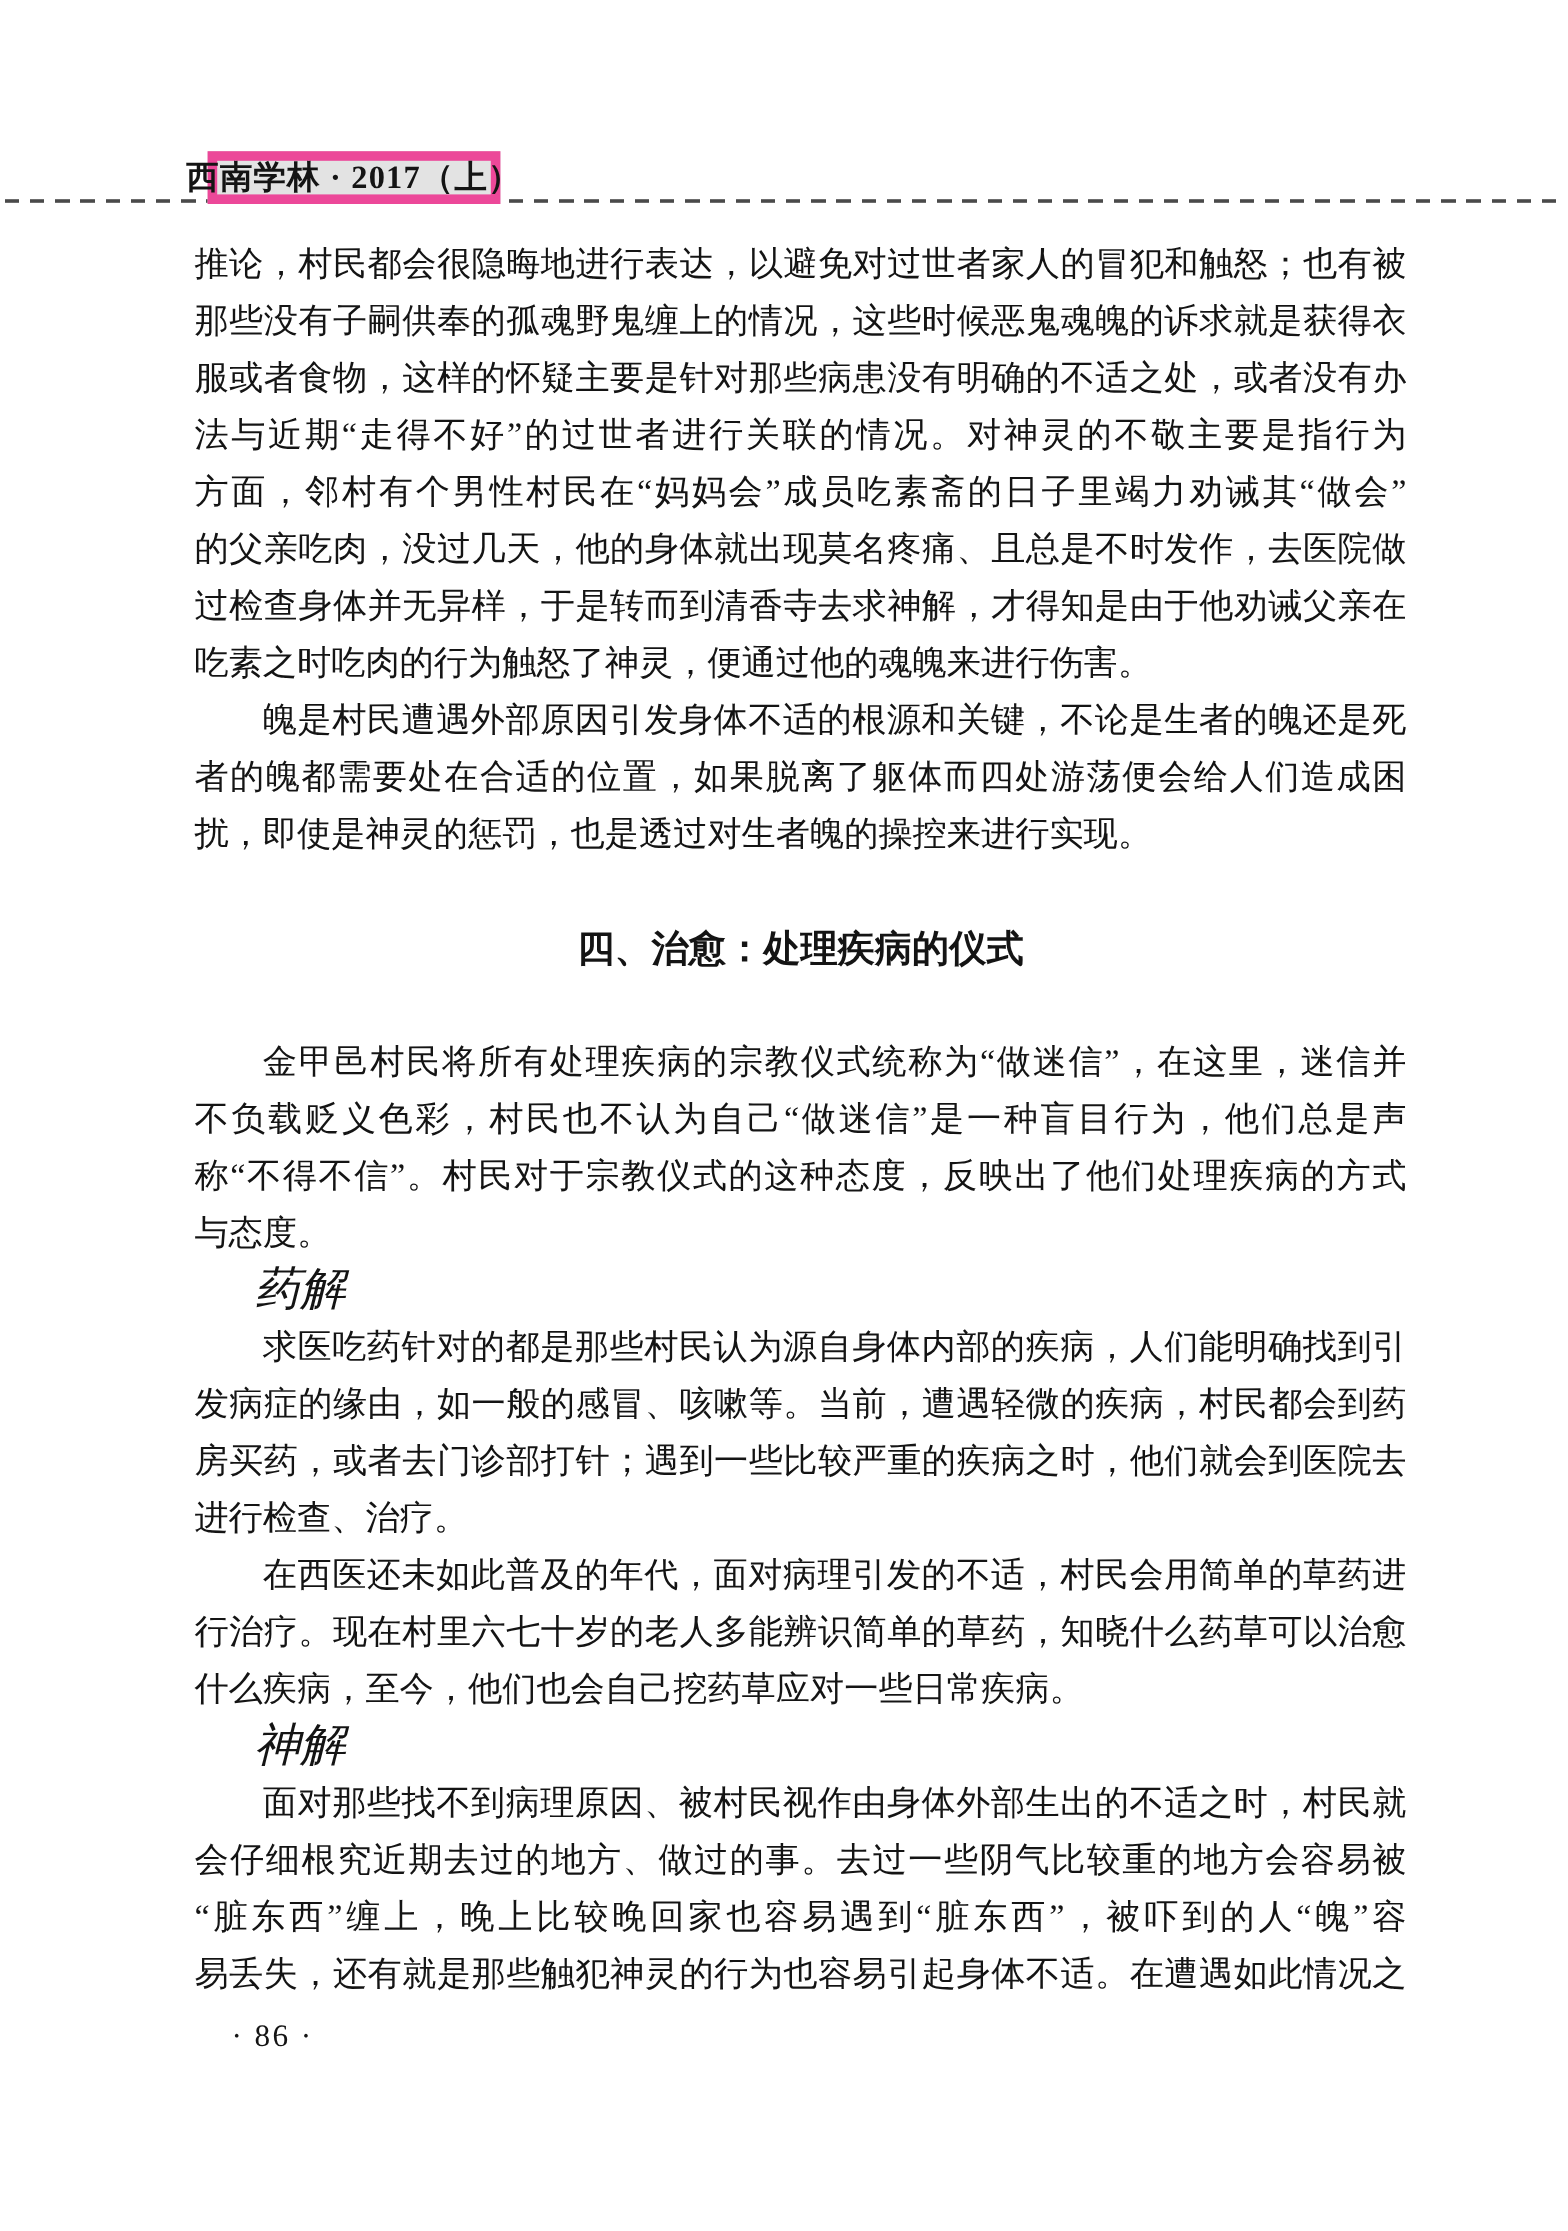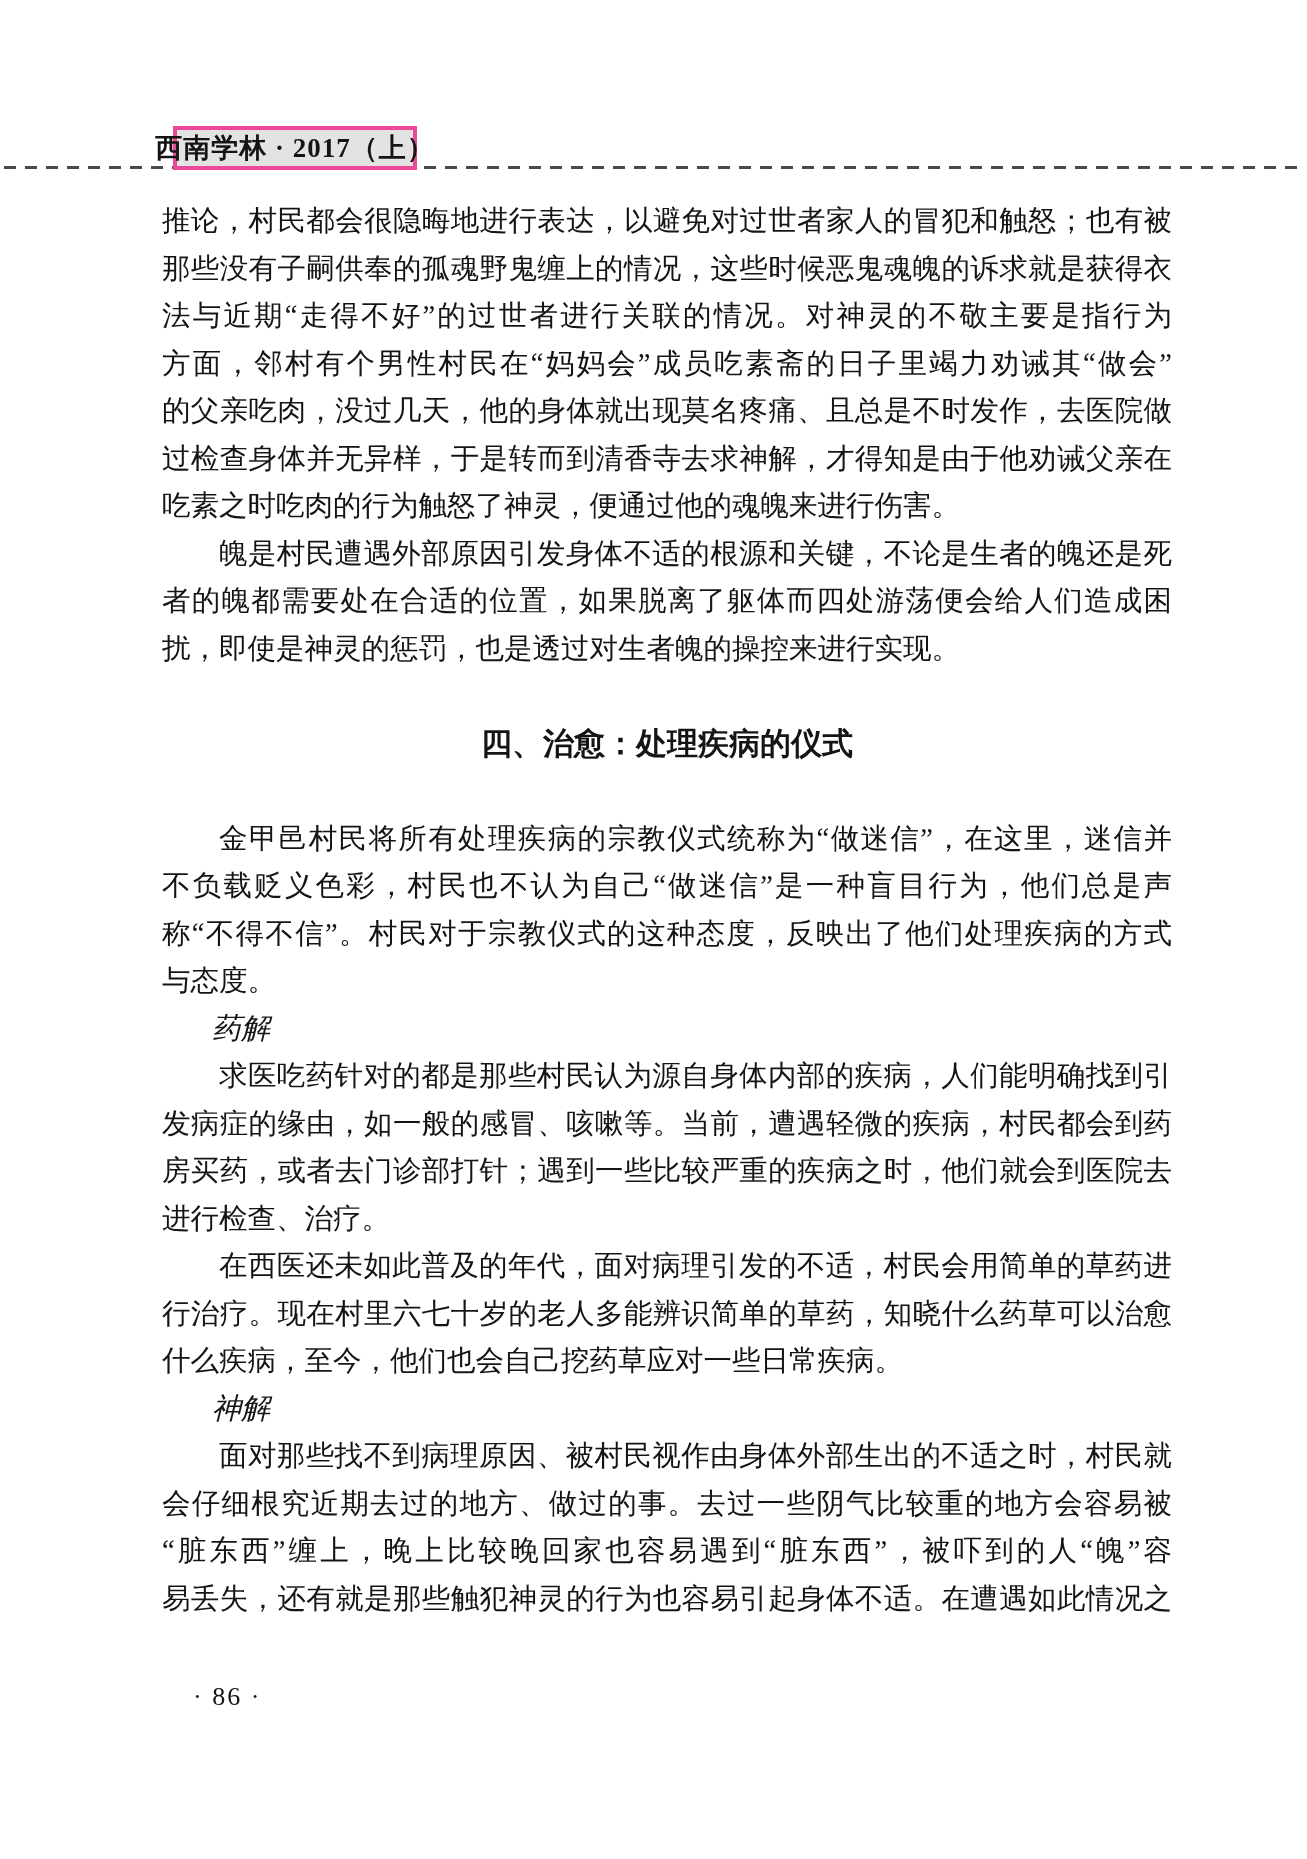--- a/index.html
+++ b/index.html
@@ -11,21 +11,21 @@
     font-family:"Liberation Serif","DejaVu Serif",serif;
     color:var(--text-color,#141414);
   }
   .dashed-rule{
     position:absolute;left:4px;top:166px;width:1299px;height:3px;
     background:repeating-linear-gradient(90deg,var(--rule-color,#4a4a4a) 0 12px,transparent 12px 21px);
   }
   .header-box{
     position:absolute;left:173px;top:126px;width:244px;height:44px;
     background:var(--header-bg,#e3e3e3);
-    border:4px solid #ec4899;
+    border:8px solid #ec4899;
     box-sizing:border-box;
     display:flex;align-items:center;justify-content:center;
     z-index:2;
     text-align:center;
   }
   .header-box span{
     font-weight:bold;font-size:27px;letter-spacing:1px;white-space:nowrap;
   }
   .content{
     position:absolute;left:162px;top:197px;width:1010px;
@@ -41,40 +41,41 @@
   .line.indent{text-indent:57px;}
   .section-heading{
     font-family:"Liberation Sans","DejaVu Sans",sans-serif;
     font-weight:bold;font-size:31px;
     text-align:left;text-align-last:center;
     line-height:47.5px;
     margin:47.5px 0 47.5px 0;
   }
   .sub-heading{
     font-style:italic;
-    font-size:29px;line-height:47.5px;
+    font-size:38px;line-height:47.5px;
     text-indent:50px;
   }
   .page-number{
     position:absolute;left:193px;top:1680px;
     font-size:26px;line-height:34px;letter-spacing:2px;
   }
 </style>
 </head>
 <body>
 
 <div class="page" style="--header-bg: #e3e3e3; --rule-color: #4a4a4a; --text-color: #141414;">
   <div class="dashed-rule"></div>
   <div class="header-box">
     <span>西南学林 · 2017（上）</span>
   </div>
   <div class="content" id="content">
       <div class="paragraph">
         <div class="line">推论，村民都会很隐晦地进行表达，以避免对过世者家人的冒犯和触怒；也有被</div>
         <div class="line">那些没有子嗣供奉的孤魂野鬼缠上的情况，这些时候恶鬼魂魄的诉求就是获得衣</div>
+        <div class="line">服或者食物，这样的怀疑主要是针对那些病患没有明确的不适之处，或者没有办</div>
         <div class="line">法与近期“走得不好”的过世者进行关联的情况。对神灵的不敬主要是指行为</div>
         <div class="line">方面，邻村有个男性村民在“妈妈会”成员吃素斋的日子里竭力劝诫其“做会”</div>
         <div class="line">的父亲吃肉，没过几天，他的身体就出现莫名疼痛、且总是不时发作，去医院做</div>
         <div class="line">过检查身体并无异样，于是转而到清香寺去求神解，才得知是由于他劝诫父亲在</div>
         <div class="line flush-off">吃素之时吃肉的行为触怒了神灵，便通过他的魂魄来进行伤害。</div>
       </div>
       <div class="paragraph">
         <div class="line indent">魄是村民遭遇外部原因引发身体不适的根源和关键，不论是生者的魄还是死</div>
         <div class="line">者的魄都需要处在合适的位置，如果脱离了躯体而四处游荡便会给人们造成困</div>
         <div class="line flush-off">扰，即使是神灵的惩罚，也是透过对生者魄的操控来进行实现。</div>

